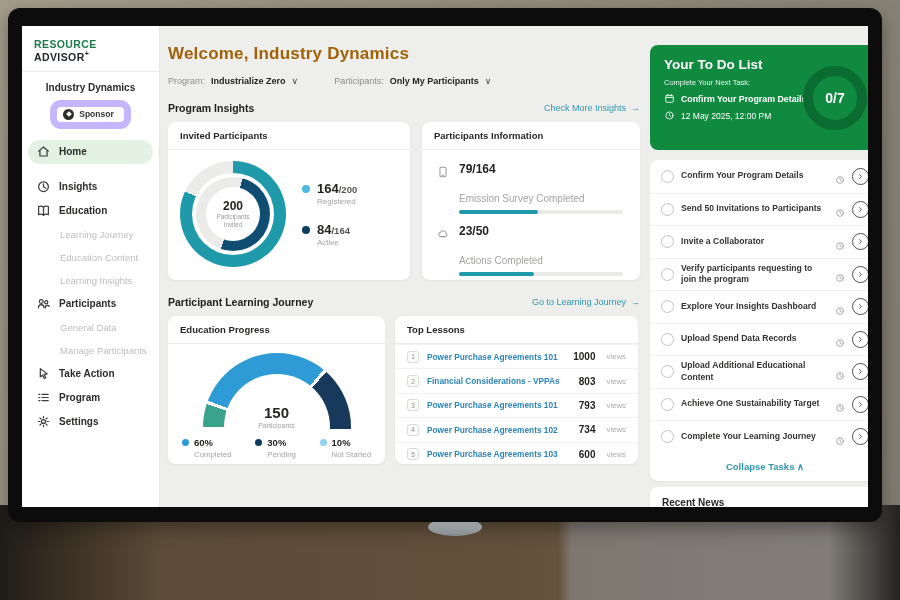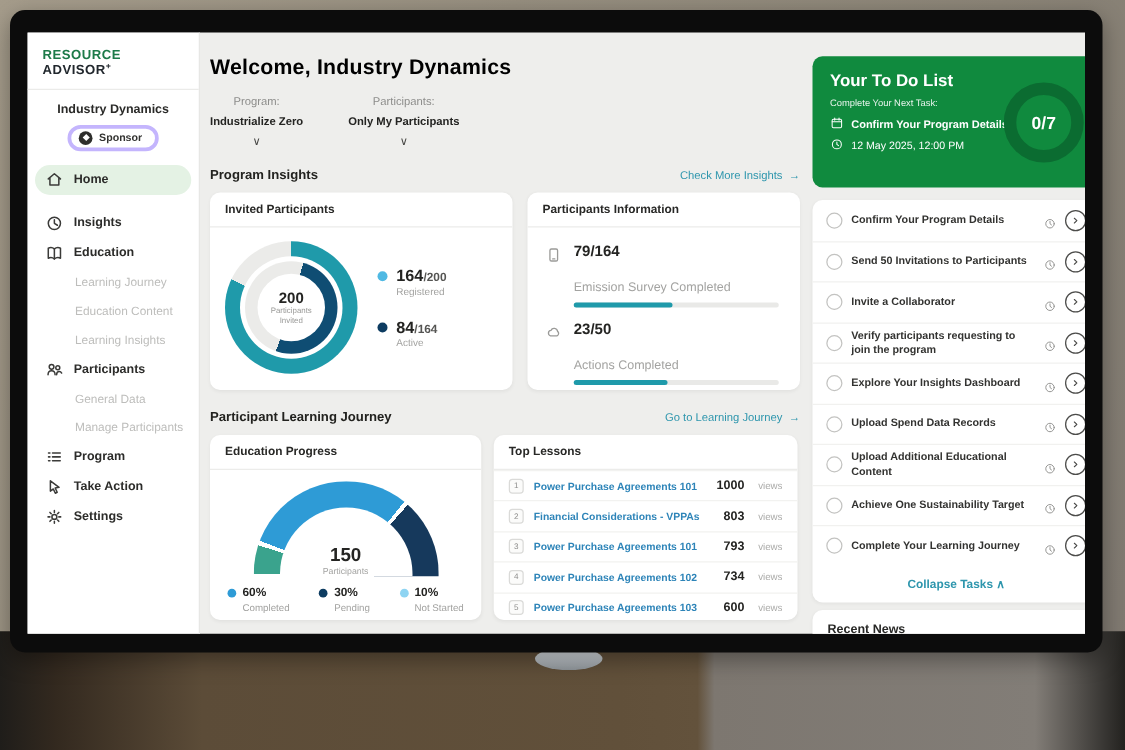--- a/index.html
+++ b/index.html
@@ -15,37 +15,37 @@
   .screen { position:absolute; left:22px; top:26px; width:846px; height:481px; background:#eeeeec; overflow:hidden; z-index:3; }
 
   
   .sidebar { position:absolute; left:0; top:0; width:138px; height:100%; background:#ffffff; border-right:1px solid #e7e7e5; }
   .logo { padding:12px 12px 8px 12px; font-size:10.5px; font-weight:700; letter-spacing:.4px; border-bottom:1px solid #ebebe9; }
   .logo .lg1 { color:#1d7a49; }
   .logo .lg2 { color:#22282e; }
   .logo sup { font-size:7px; color:#22282e; }
   .org { text-align:center; font-size:10px; font-weight:700; color:#2a2a28; margin-top:10px; }
   .sponsor { display:flex; align-items:center; gap:5px; width:max-content; margin:7px auto 6px auto;
-    border:3px solid #c4b5fd; border-radius:11px; padding:2px 10px 2px 6px; background:#fff; }
+    border:7px solid #c4b5fd; border-radius:11px; padding:2px 10px 2px 6px; background:#fff; }
   .sponsor .sp-ic { width:11px; height:11px; border-radius:50%; background:#2e2e2c; position:relative; }
   .sponsor .sp-ic::after { content:""; position:absolute; left:3.5px; top:3.5px; width:4px; height:4px; background:#fff; transform:rotate(45deg); }
   .sponsor .sp-tx { font-size:8.5px; font-weight:600; color:#333331; }
   .nav { margin-top:6px; }
   .nav-item { display:flex; align-items:center; gap:8px; height:24px; padding:0 10px 0 14px; cursor:pointer; }
   .nav-item .nv-lb { font-size:10px; font-weight:700; color:#2c2c2a; }
   .nav-item.active { background:#e4f2e4; border-radius:13px; margin:11px 6px; padding-left:8px; }
   .nav-sub { height:23px; display:flex; align-items:center; padding-left:38px; font-size:9.5px; color:#bdbdbb; cursor:pointer; }
   .nav-ic { width:15px; height:15px; flex:0 0 15px; }
   .nav-ic svg { width:15px; height:15px; stroke:#3b3b39; fill:none; stroke-width:1.3; stroke-linecap:round; stroke-linejoin:round; }
 
   
   .content { position:absolute; left:146px; top:0; width:472px; }
-  h1 { font-size:17px; font-weight:700; color:#000000; margin:18px 0 12px 0; letter-spacing:.2px; }
+  h1 { font-size:17px; font-weight:700; color:#a16207; margin:18px 0 12px 0; letter-spacing:.2px; }
   .filters { display:flex; gap:36px; margin-bottom:16px; align-items:center; }
-  .filter { display:flex; align-items:center; gap:6px; cursor:pointer;flex-direction:column; }
+  .filter { display:flex; align-items:center; gap:6px; cursor:pointer; }
   .f-lb { font-size:9px; color:#8d8d8b; }
   .f-val { font-size:9px; font-weight:700; color:#242422; }
   .f-ch { font-size:9px; color:#444442; }
   .sec-row { display:flex; align-items:center; justify-content:space-between; margin:0 0 8px 0; }
   .sec-title { font-size:10.5px; font-weight:700; color:#22221f; }
   .sec-link { font-size:9px; font-weight:400; color:#2e96ad; cursor:pointer; display:flex; gap:5px; align-items:center; }
   .cards { display:flex; gap:12px; }
   .card { background:#fff; border-radius:8px; box-shadow:0 1px 3px rgba(0,0,0,.05); overflow:hidden; }
   .card-hd { padding:8px 12px; border-bottom:1px solid #ececea; font-size:9.5px; font-weight:700; color:#282826; }
 
@@ -179,29 +179,29 @@
                 <circle cx="10.9" cy="6.6" r="1.7"></circle>
                 <path d="M2.6 12.6 C2.6 10.5 4 9.2 5.6 9.2 C7.2 9.2 8.6 10.5 8.6 12.6"></path>
                 <path d="M9.9 12.6 C9.9 10.9 11 9.9 12.2 9.9 C13.1 9.9 13.8 10.4 14.2 11.1"></path>
               </svg></span>
           <span class="nv-lb">Participants</span>
         </div>
         <div class="nav-sub">General Data</div>
         <div class="nav-sub">Manage Participants</div>
         <div class="nav-item">
           <span class="nav-ic"><svg viewBox="0 0 16 16">
+                <path d="M4.6 2.8 L12 8.4 L8.7 9 L10.4 12.6 L8.8 13.4 L7.1 9.8 L4.6 11.6 Z"></path>
+              </svg></span>
+          <span class="nv-lb">Take Action</span>
+        </div>
+        <div class="nav-item">
+          <span class="nav-ic"><svg viewBox="0 0 16 16">
                 <path d="M3 4.6 H4.2 M6.4 4.6 H13 M3 8 H4.2 M6.4 8 H13 M3 11.4 H4.2 M6.4 11.4 H13"></path>
               </svg></span>
           <span class="nv-lb">Program</span>
-        </div>
-        <div class="nav-item">
-          <span class="nav-ic"><svg viewBox="0 0 16 16">
-                <path d="M4.6 2.8 L12 8.4 L8.7 9 L10.4 12.6 L8.8 13.4 L7.1 9.8 L4.6 11.6 Z"></path>
-              </svg></span>
-          <span class="nv-lb">Take Action</span>
         </div>
         <div class="nav-item">
           <span class="nav-ic"><svg viewBox="0 0 16 16">
                 <circle cx="8" cy="8" r="2.1"></circle>
                 <path d="M8 2.6 V4.2 M8 11.8 V13.4 M2.6 8 H4.2 M11.8 8 H13.4 M4.2 4.2 L5.3 5.3 M10.7 10.7 L11.8 11.8 M11.8 4.2 L10.7 5.3 M5.3 10.7 L4.2 11.8"></path>
               </svg></span>
           <span class="nv-lb">Settings</span>
         </div>
       </div>
     </div>

